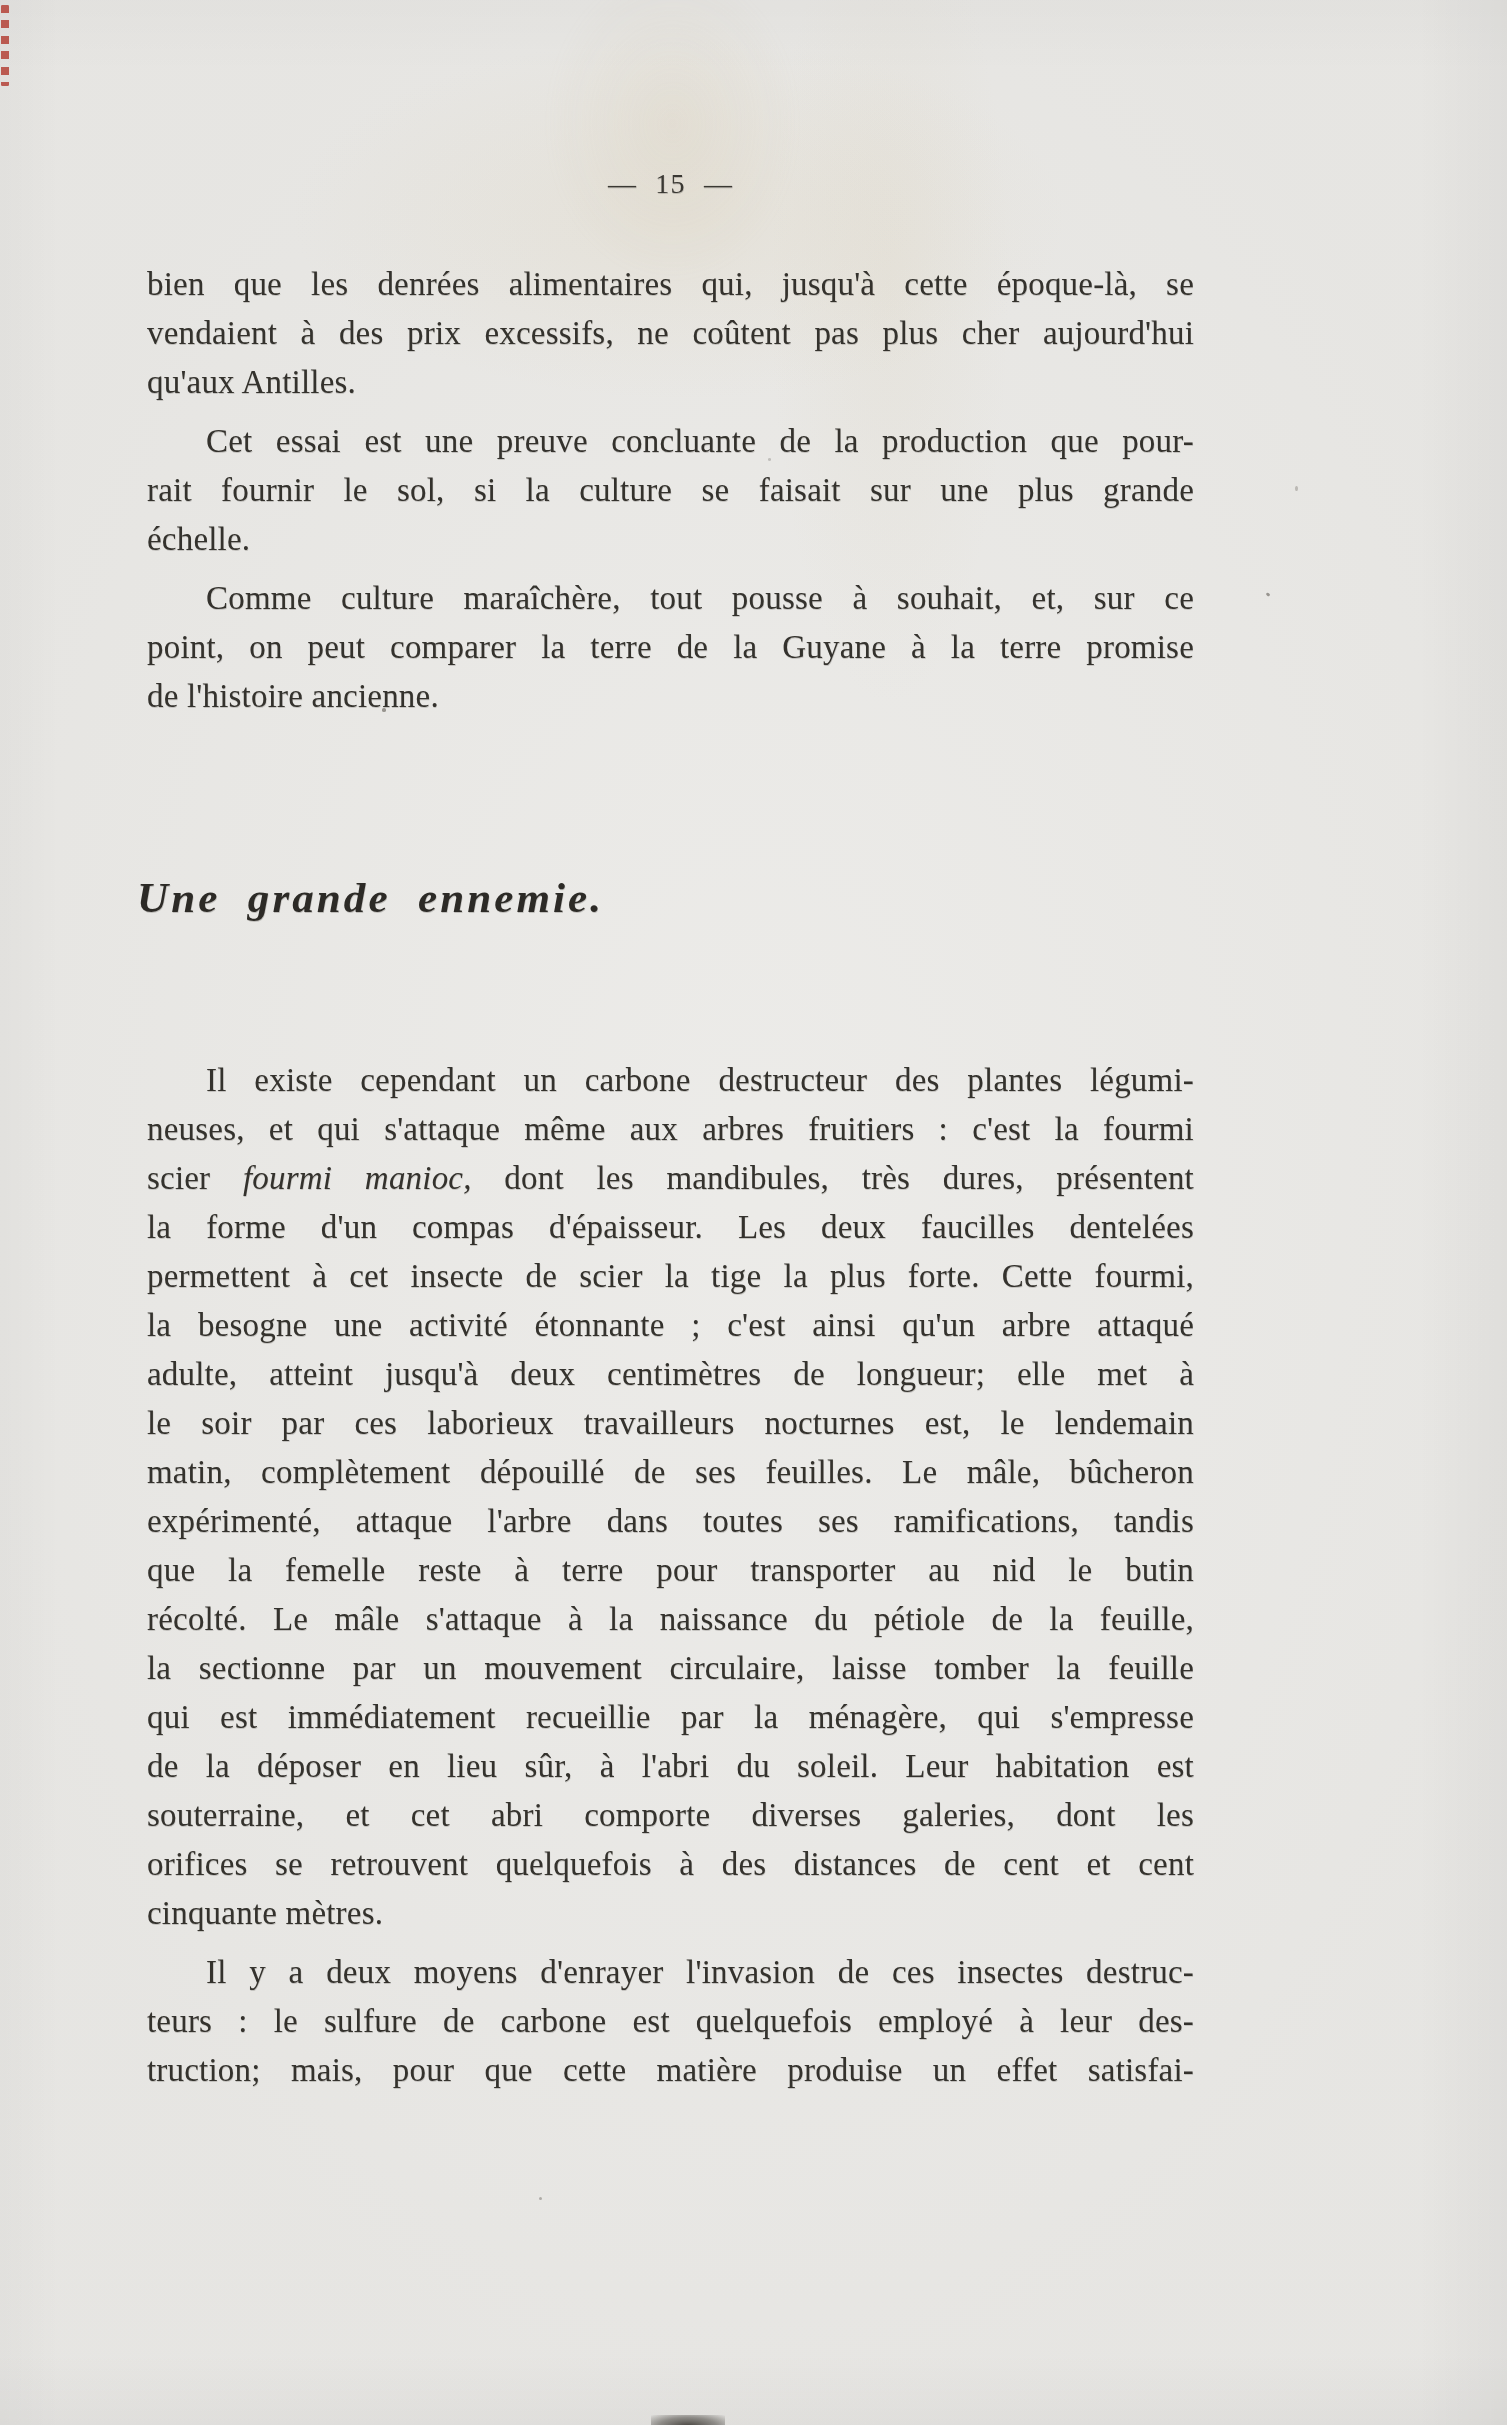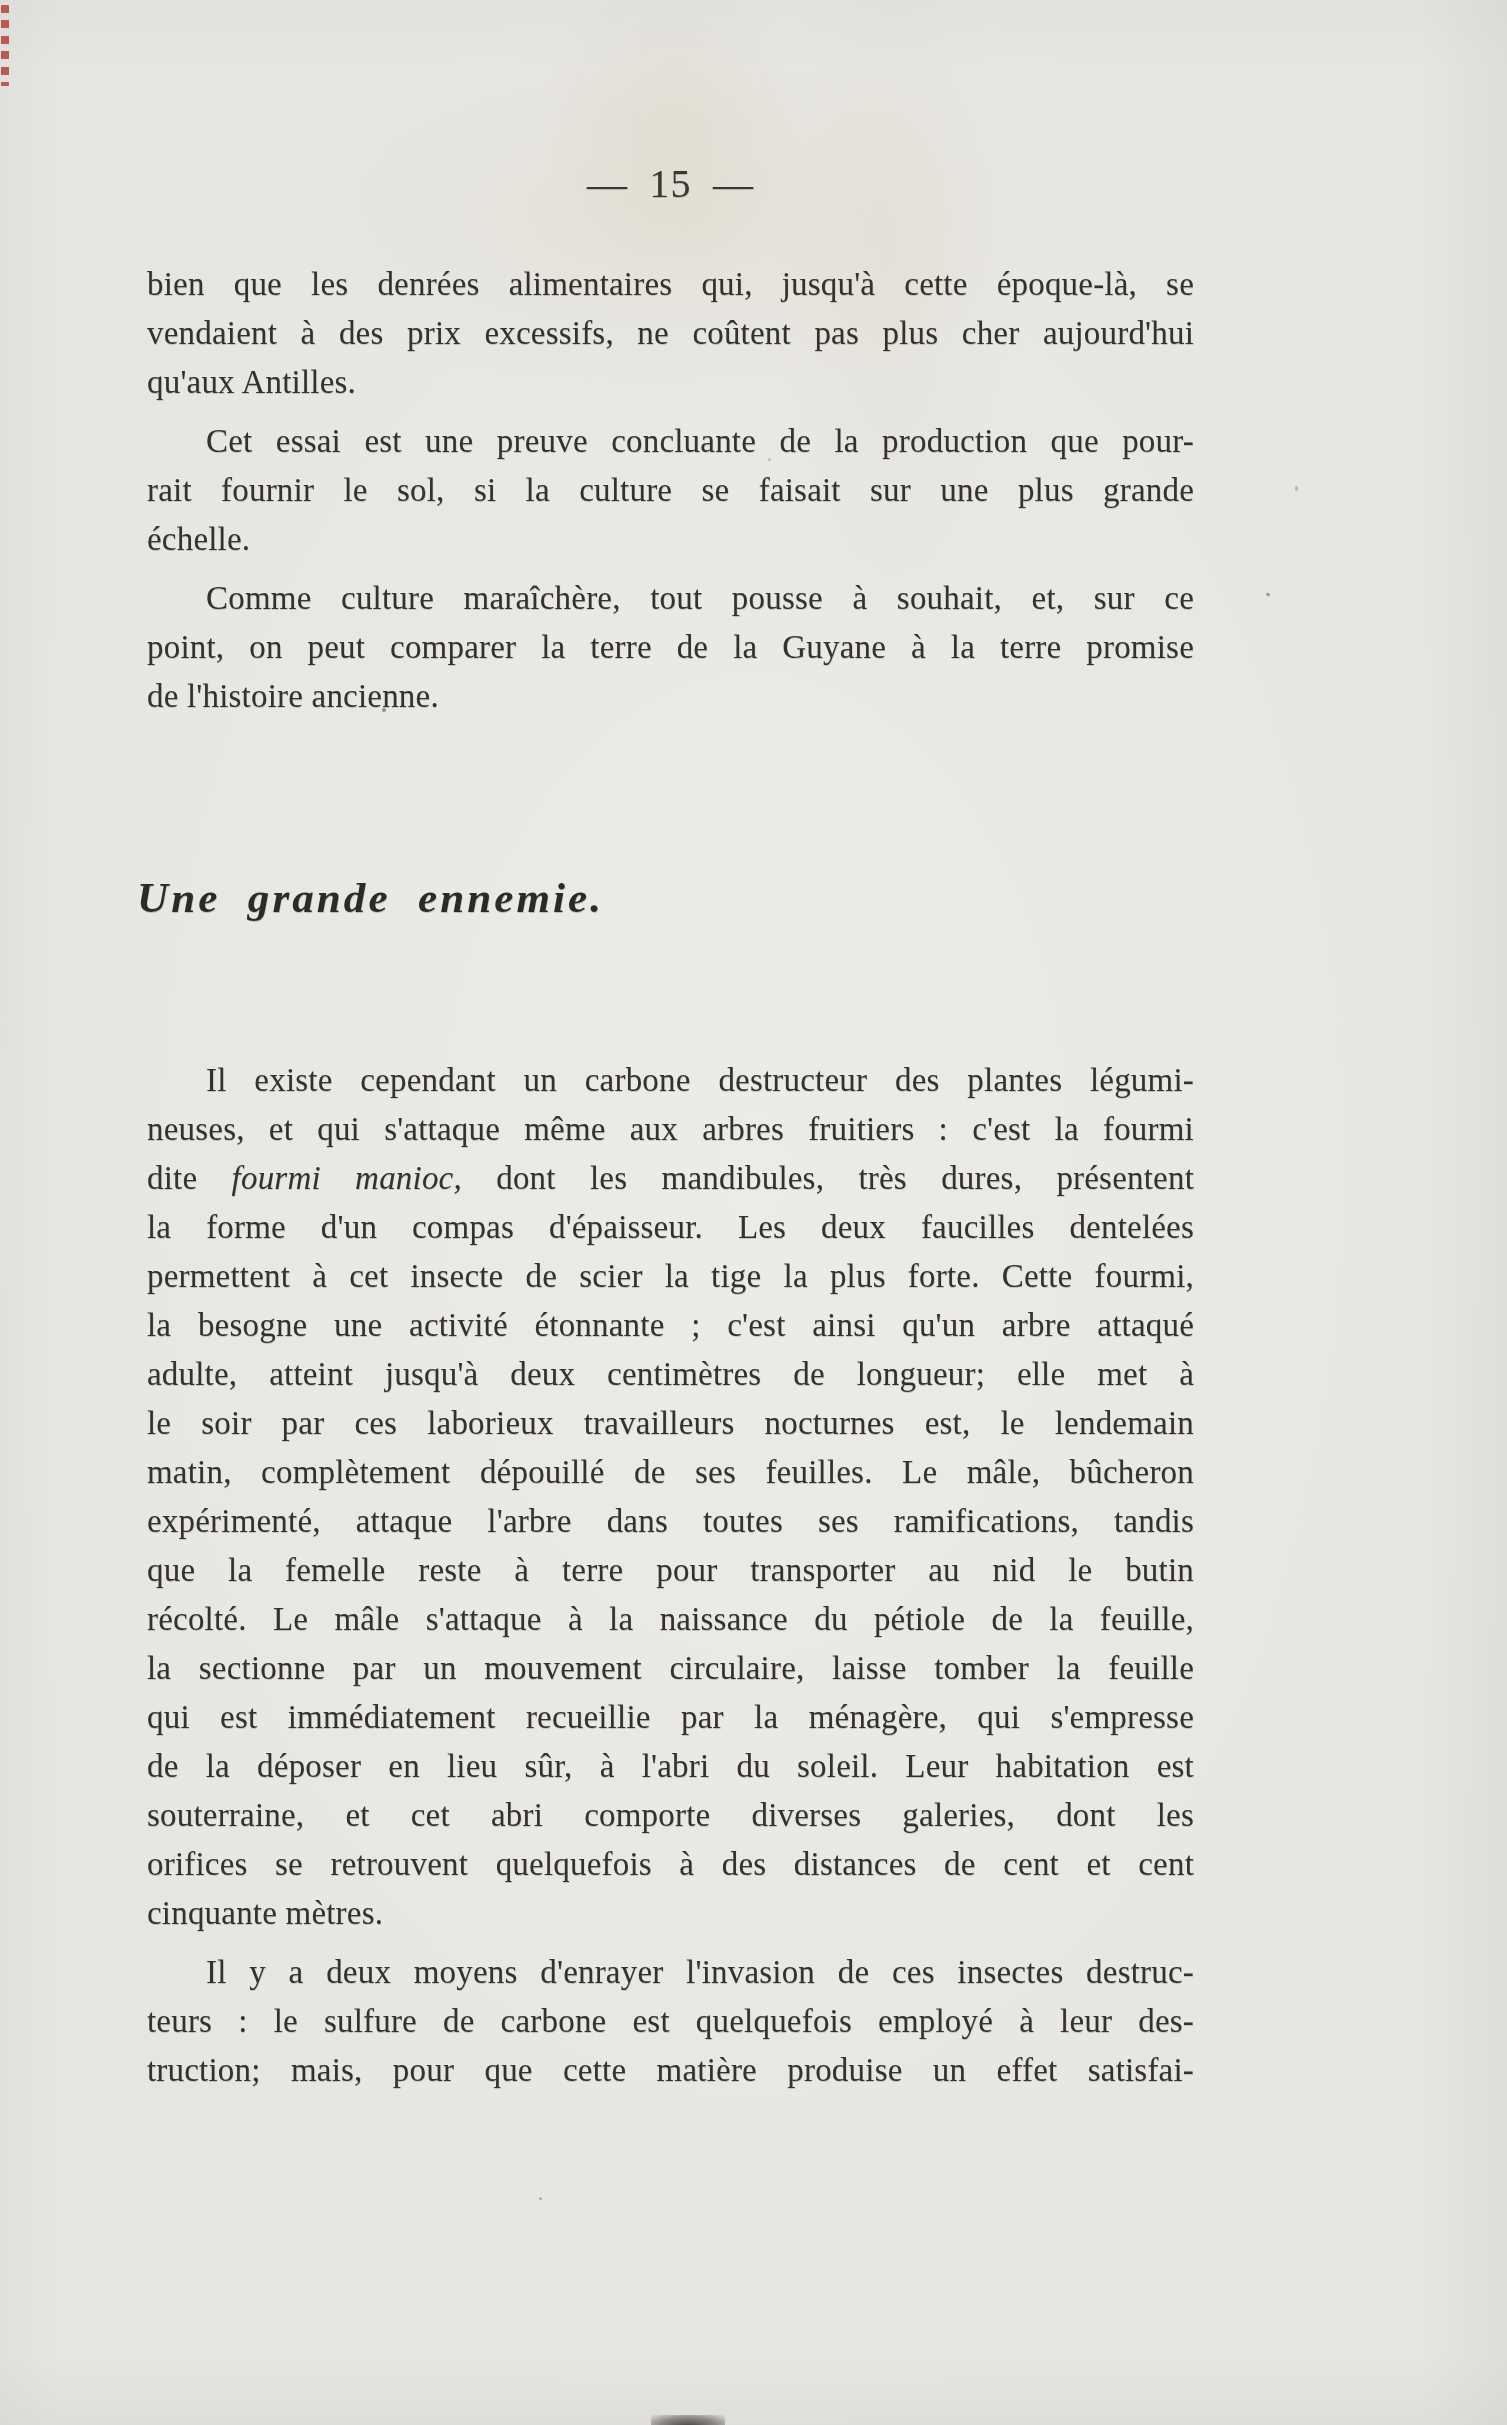--- a/index.html
+++ b/index.html
@@ -13,21 +13,21 @@
       radial-gradient(ellipse 864px 1357px at 50% 48%, rgba(255,255,255,0.10), rgba(0,0,0,0.016) 95%),
       linear-gradient(90deg, rgba(0,0,0,0.025) 0%, rgba(0,0,0,0) 4%, rgba(0,0,0,0) 94%, rgba(0,0,0,0.035) 100%),
       linear-gradient(180deg, rgba(0,0,0,0.02) 0%, rgba(0,0,0,0) 3%, rgba(0,0,0,0) 97%, rgba(0,0,0,0.03) 100%);
     overflow:hidden;
     font-family:"Liberation Serif","DejaVu Serif",serif;
     color:#33312d;
   }
   .content{position:absolute;left:137px;width:1067px;top:0;}
   .page-number{
     position:absolute;top:158px;left:0;width:100%;
-    text-align:center;font-size:40px;line-height:52px;
+    text-align:center;font-size:28px;line-height:52px;
     letter-spacing:1.2px;word-spacing:10px;color:#3a3833;
     text-shadow:0.4px 0.5px 0.4px rgba(45,42,38,0.22);
   }
   .intro{position:absolute;top:250px;left:0;width:100%;}
   .body-text{position:absolute;top:1046px;left:0;width:100%;}
   .para{margin:10px;}
   .line{
     font-size:33px;line-height:49px;white-space:nowrap;
     letter-spacing:0.2px;color:#34322d;
     text-shadow:0.4px 0.6px 0.4px rgba(48,45,40,0.20);
@@ -109,21 +109,21 @@
           <div class="line">de l'histoire ancienne.</div>
         </div>
       </div>
 
     <h1 class="heading">Une grande ennemie.</h1>
 
     <div class="body-text">
         <div class="para">
           <div class="line just first">Il existe cependant un carbone destructeur des plantes légumi-</div>
           <div class="line just">neuses, et qui s'attaque même aux arbres fruitiers : c'est la fourmi</div>
-          <div class="line just"><span class="">dite </span><span class="it">fourmi manioc,</span><span class=""> dont les mandibules, très dures, présentent</span></div>
+          <div class="line just"><span class="">scier </span><span class="it">fourmi manioc,</span><span class=""> dont les mandibules, très dures, présentent</span></div>
           <div class="line just">la forme d'un compas d'épaisseur. Les deux faucilles dentelées</div>
           <div class="line just">permettent à cet insecte de scier la tige la plus forte. Cette fourmi,</div>
           <div class="line just">la besogne une activité étonnante ; c'est ainsi qu'un arbre attaqué</div>
           <div class="line just">adulte, atteint jusqu'à deux centimètres de longueur; elle met à</div>
           <div class="line just">le soir par ces laborieux travailleurs nocturnes est, le lendemain</div>
           <div class="line just">matin, complètement dépouillé de ses feuilles. Le mâle, bûcheron</div>
           <div class="line just">expérimenté, attaque l'arbre dans toutes ses ramifications, tandis</div>
           <div class="line just">que la femelle reste à terre pour transporter au nid le butin</div>
           <div class="line just">récolté. Le mâle s'attaque à la naissance du pétiole de la feuille,</div>
           <div class="line just">la sectionne par un mouvement circulaire, laisse tomber la feuille</div>

